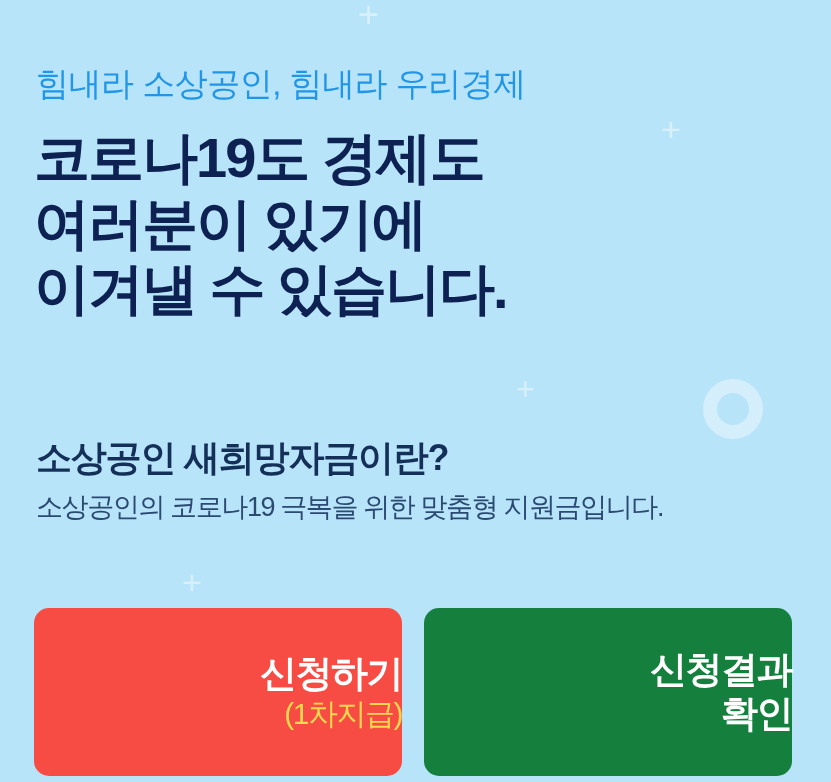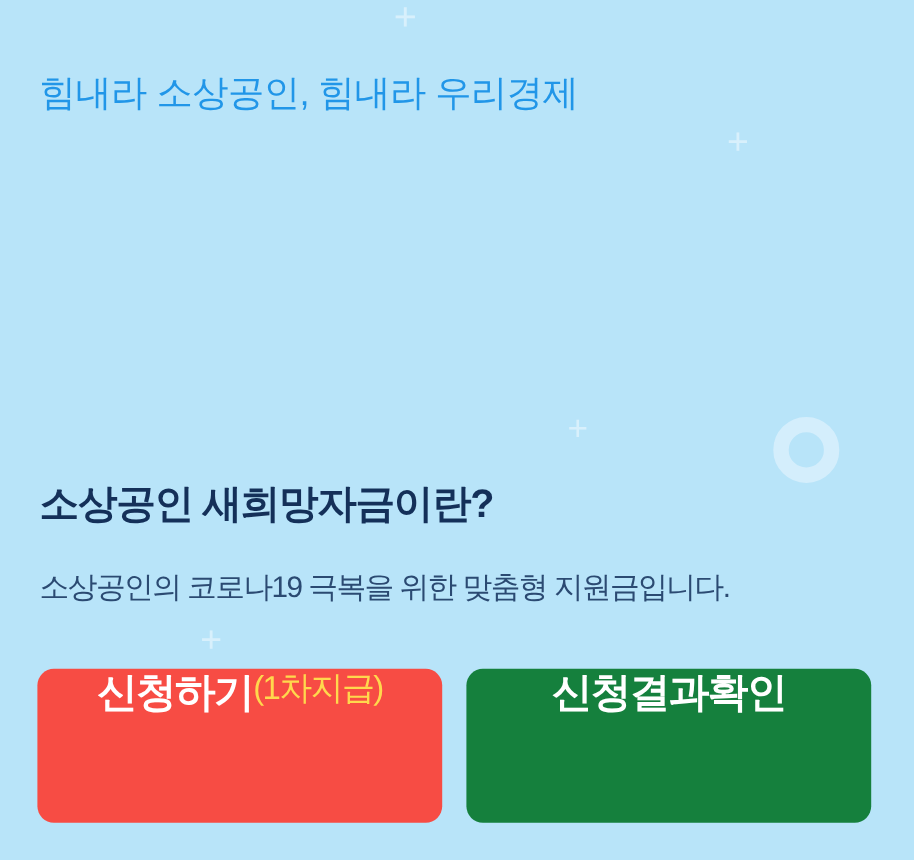--- a/index.html
+++ b/index.html
@@ -92,45 +92,46 @@
     font-size:36px;
     font-weight:700;
     color:#143059;
     letter-spacing:-1.2px;
     white-space:nowrap;
   }
 
   .lede-desc {
     position:absolute;
     left:36px;
-    top:516px;
+    top:489px;
     font-size:27px;
     font-weight:400;
     color:#2b4a72;
     letter-spacing:-1.4px;
     white-space:nowrap;
   }
 
   
   .cta-row {
     position:absolute;
     left:34px;
     top:608px;
     display:flex;
     gap:22px;
   }
 
   .cta {
     width:368px;
-    height:140px;
+    height:168px;
     border:none;
     border-radius:15px;
     cursor:pointer;
     display:flex;
-    align-items:flex-start;
+    flex-direction:column;
+    align-items:flex-end;
     justify-content:center;
     line-height:1.18;
     letter-spacing:-1.5px;
     font-family:inherit;
     padding:0;
   }
 
   .cta-apply      { background:#f74c44; }
   .cta-result     { background:#15803d; }
 
@@ -163,20 +164,25 @@
     <span class="plus plus-2">+</span>
     <span class="plus plus-3">+</span>
     <span class="plus plus-4">+</span>
     <span class="ring"></span>
   </div>
 
   <div class="content">
 
     <div class="tagline">힘내라 소상공인, 힘내라 우리경제</div>
 
+    <h1 class="headline">
+      <span>코로나19도 경제도</span>
+      <span>여러분이 있기에</span>
+      <span>이겨낼 수 있습니다.</span>
+    </h1>
 
     <h2 class="lede-title">소상공인 새희망자금이란?</h2>
 
     <p class="lede-desc">소상공인의 코로나19 극복을 위한 맞춤형 지원금입니다.</p>
 
     <div class="cta-row">
 
       <button class="cta cta-apply">
         <span class="cta-line-main">신청하기</span>
         <span class="cta-line-sub-yellow">(1차지급)</span>

